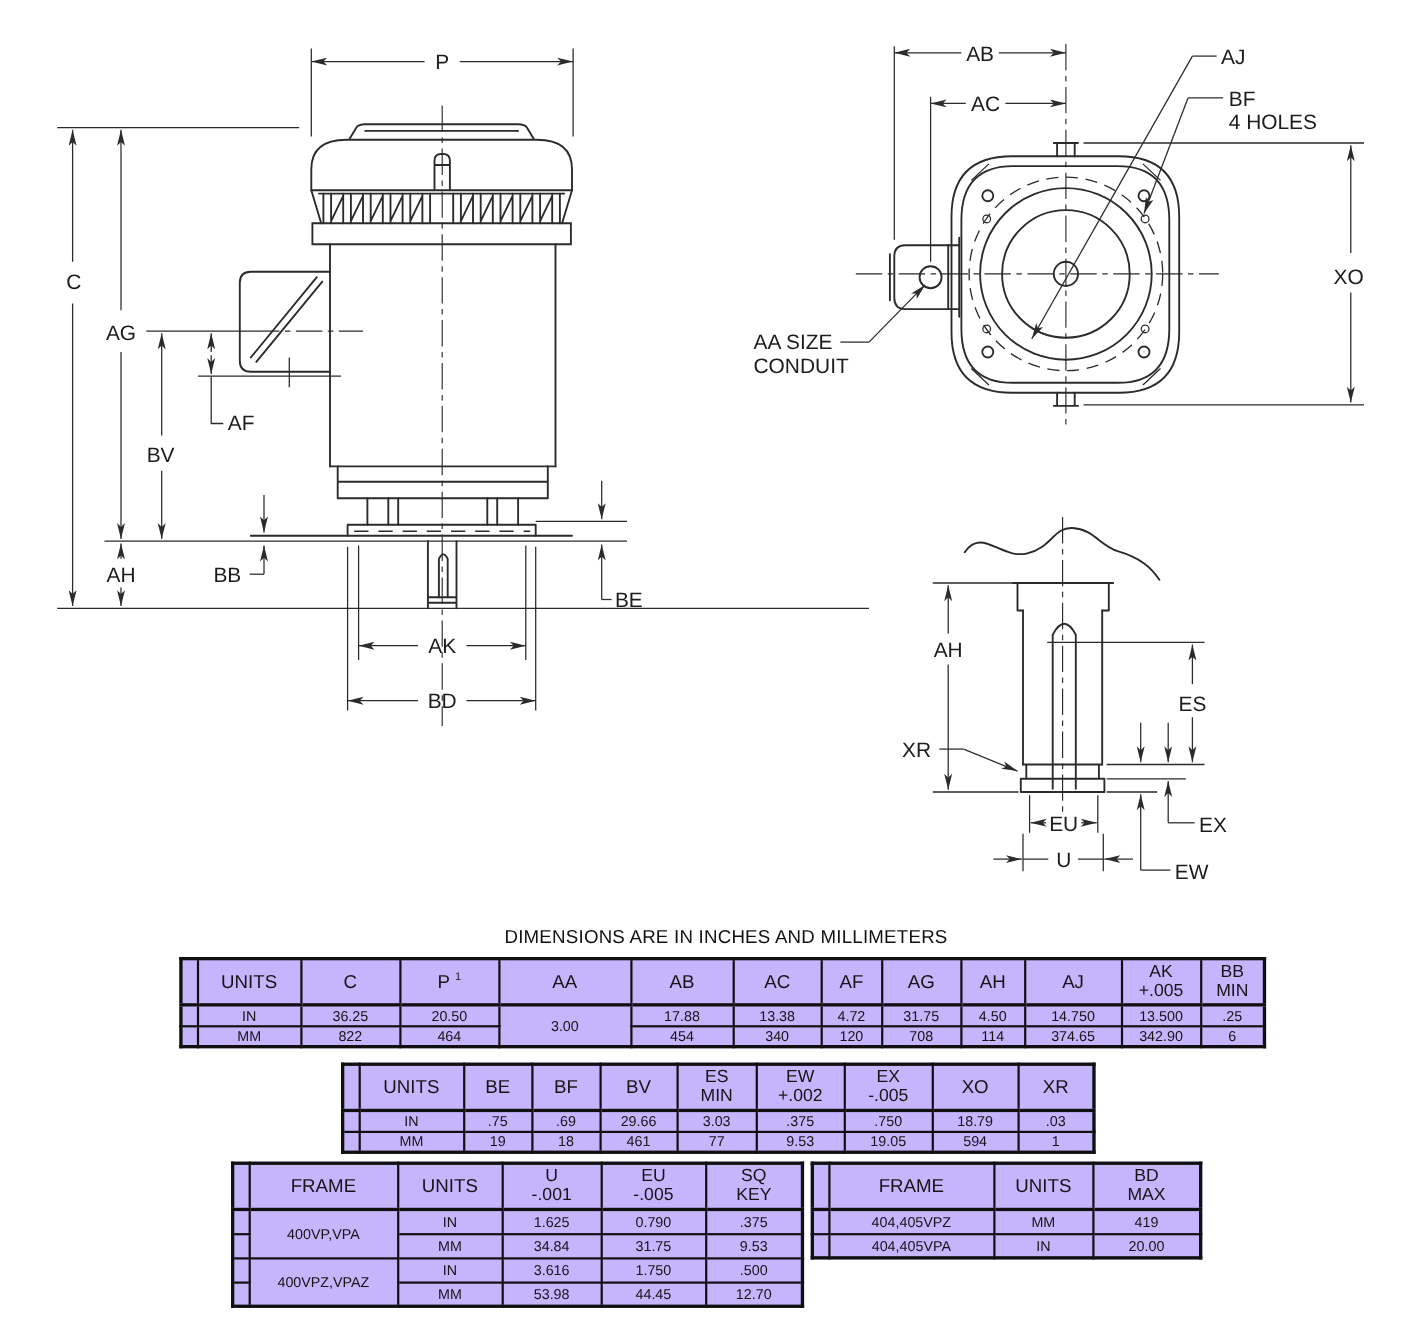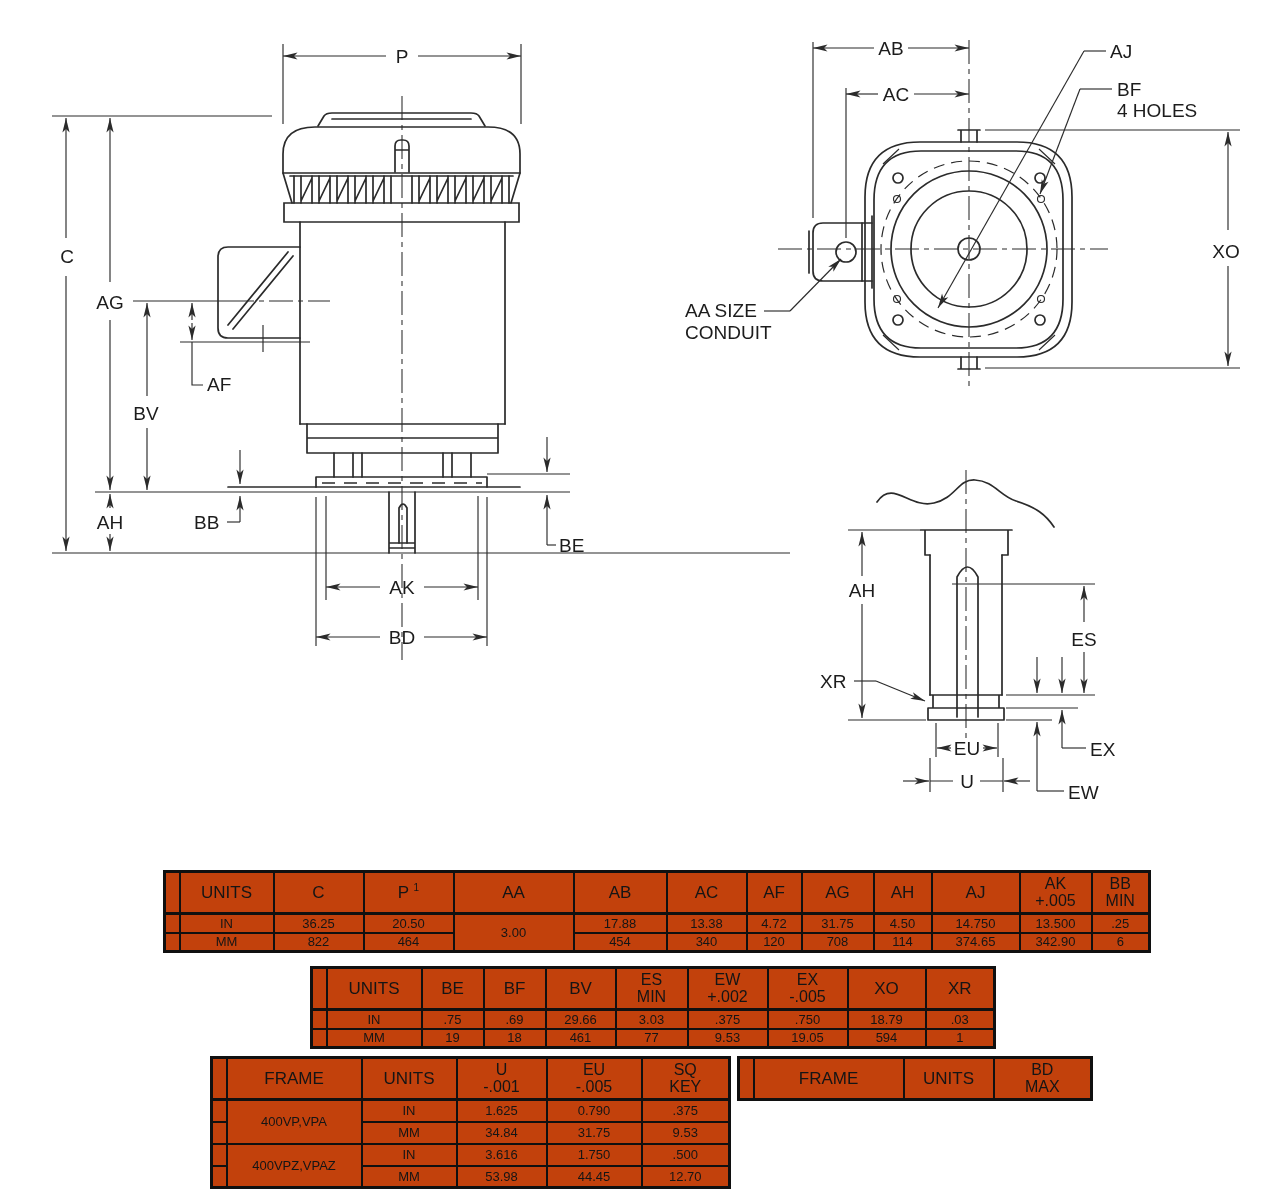--- a/index.html
+++ b/index.html
@@ -11,21 +11,21 @@
   svg .o  { stroke:#2b2b2b; stroke-width:1.7; fill:none; stroke-linecap:round; }
   svg .d  { stroke:#2b2b2b; stroke-width:1.15; fill:none; }
   svg .cl { stroke:#2b2b2b; stroke-width:1.05; fill:none; stroke-dasharray:24 5 5 5; }
   svg .hd { stroke:#2b2b2b; stroke-width:1.3; fill:none; stroke-dasharray:13 9; }
   svg .bc { stroke:#2b2b2b; stroke-width:1.2; fill:none; stroke-dasharray:11 7; }
   svg text { fill:#1c1c1c; font-family:"Liberation Sans",sans-serif; font-size:19px; }
   #title {
     position:absolute; left:330px; top:842px; width:660px; text-align:center;
     font-size:17px; color:#111; letter-spacing:0.2px;
   }
-  table { border-collapse:collapse; position:absolute; table-layout:fixed; background:#c2410c; }
+  table { border-collapse:collapse; position:absolute; table-layout:fixed; background:#c4b5fd; }
   table { border:3px solid #101010; }
   td { border:2px solid #101010; text-align:center; vertical-align:middle; padding:0;
        font-size:13px; font-weight:500; color:#151515; overflow:hidden; white-space:nowrap; }
   td.hdr  { font-size:17px; font-weight:400; }
   td.hdr2 { font-size:16px; font-weight:400; line-height:1.04; }
   tr.hrow { height:42px; }
   tr.drow { height:19px; }
   tr.drow2 { height:22px; }
   td.hsep { border-bottom:3px solid #101010; }
   sup { font-size:10px; }
@@ -258,20 +258,21 @@
       <text x="967" y="755" text-anchor="middle">EU</text>
 
       <path class="d" d="M930,758 V792 M1003,758 V792"></path>
       <path class="d" marker-end="url(#arw)" d="M903,781 L929,781"></path>
       <path class="d" marker-end="url(#arw)" d="M1030,781 L1004,781"></path>
       <path class="d" d="M930,781 H953 M980,781 H1003"></path>
       <text x="967" y="788" text-anchor="middle">U</text>
     </g>
   </svg>
 
+  <div id="title">DIMENSIONS ARE IN INCHES AND MILLIMETERS</div>
 
   <table style="left:163px; top:870px; width:985px;">
     <colgroup>
         <col style="width:15px">
         <col style="width:94px">
         <col style="width:90px">
         <col style="width:90px">
         <col style="width:120px">
         <col style="width:93px">
         <col style="width:80px">
@@ -468,16 +469,28 @@
     <tbody>
         <tr class="hrow">
       <td class="hsep"></td>
       <td class="hdr hsep">FRAME</td>
       <td class="hdr hsep">UNITS</td>
       <td class="hdr2 hsep">
             <div>BD</div>
             <div>MAX</div>
           </td>
     </tr>
+    <tr class="drow2">
+      <td></td>
+      <td>404,405VPZ</td>
+      <td>MM</td>
+      <td>419</td>
+    </tr>
+    <tr class="drow2">
+      <td></td>
+      <td>404,405VPA</td>
+      <td>IN</td>
+      <td>20.00</td>
+    </tr>
   </tbody>
     </table>
 
 </div>
 
 </body></html>

